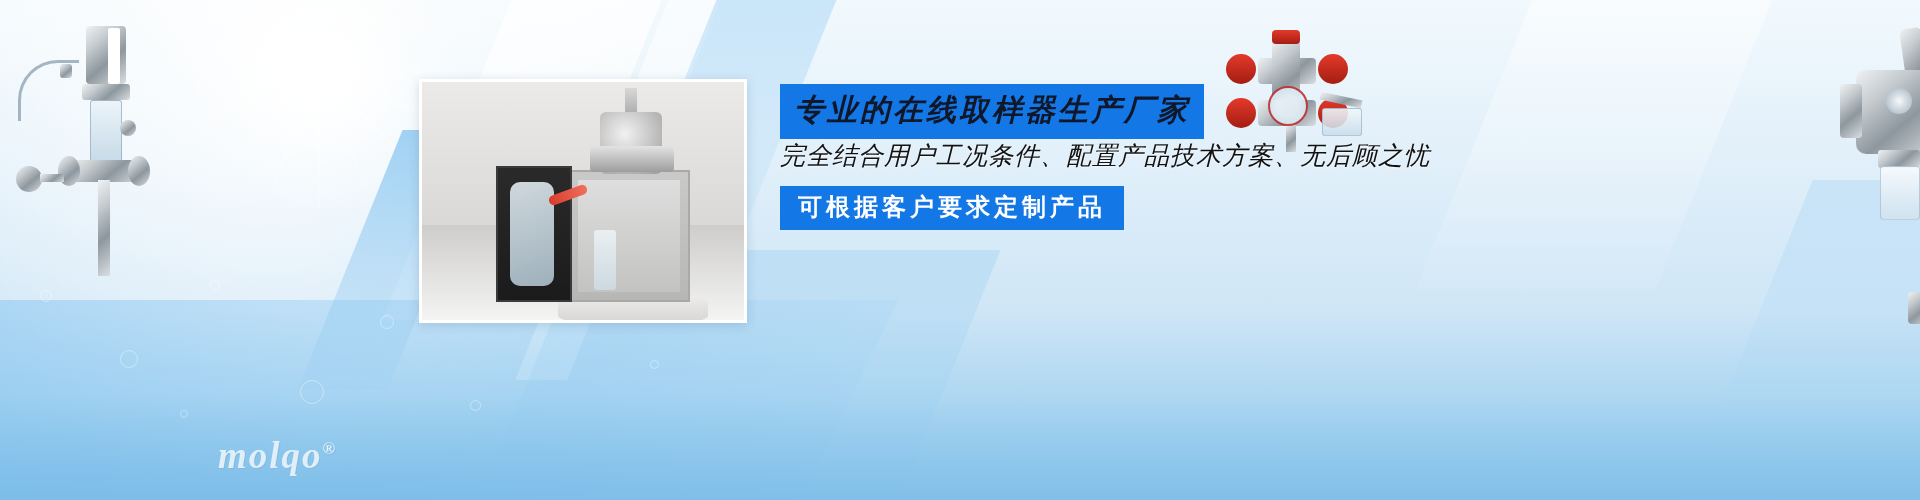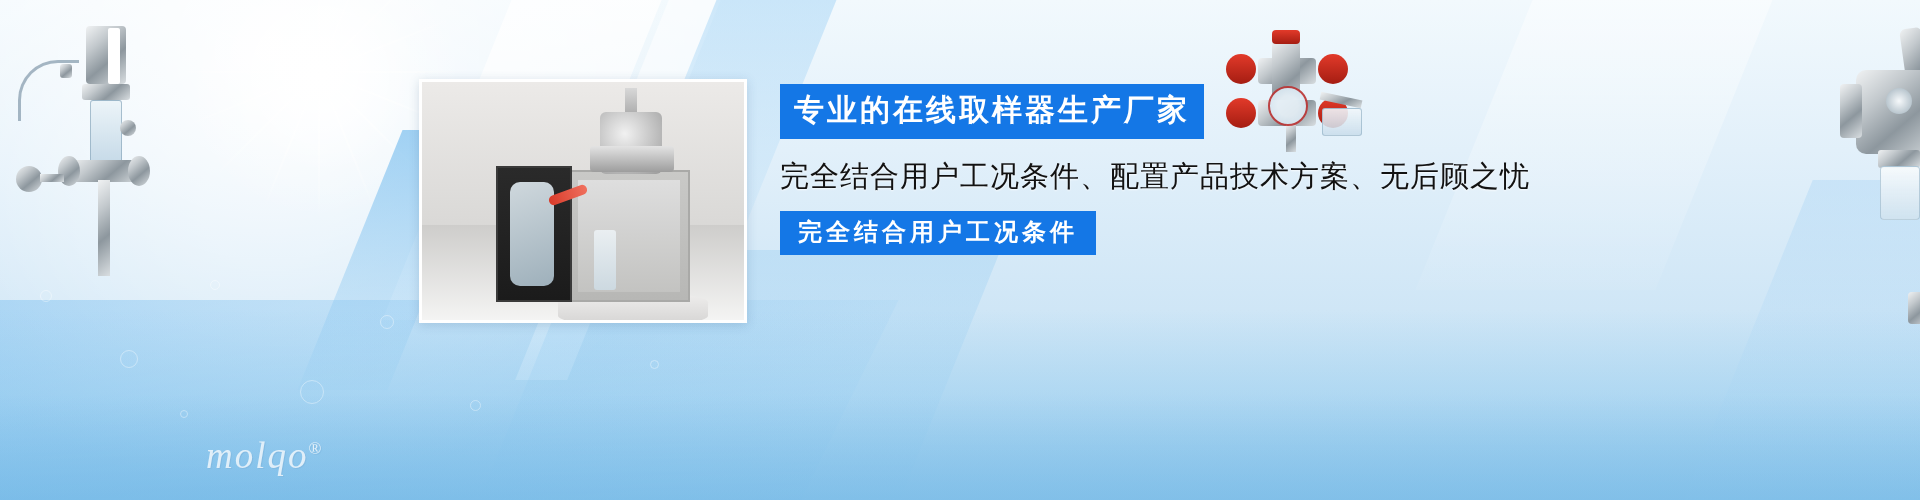--- a/index.html
+++ b/index.html
@@ -79,46 +79,48 @@
     font-family:"Liberation Serif", serif;
     font-size:35px;font-weight:bold;color:#1a1a1a;letter-spacing:5px;
     white-space:nowrap;line-height:1.25;
     text-shadow:0 1px 2px rgba(255,255,255,.75);
   }
   .tagbar{
     display:inline-block;margin-top:12px;background:#1477e6;
     padding:6px 14px 8px 14px;
   }
   .tagbar span{
-    font-size:30px;font-weight:bold;color:#ffffff;letter-spacing:3px;white-space:nowrap;
+    font-size:30px;font-weight:bold;color:#0f172a;letter-spacing:3px;white-space:nowrap;
     font-family:"DejaVu Sans","Liberation Sans",sans-serif;
+    font-style:italic;
   }
   .subline{
-    margin-top:18px;font-size:29px;color:#121212;letter-spacing:1px;white-space:nowrap;
+    margin-top:0;font-size:25px;color:#121212;letter-spacing:1px;white-space:nowrap;
     text-shadow:0 1px 2px rgba(255,255,255,.8);
     font-family:"DejaVu Sans","Liberation Sans",sans-serif;
+    font-style:italic;
   }
   .tagbar2{
     display:inline-block;margin-top:14px;background:#1477e6;padding:5px 18px 7px 18px;
   }
   .tagbar2 span{
     font-size:24px;font-weight:bold;color:#ffffff;letter-spacing:4px;white-space:nowrap;
     font-family:"DejaVu Sans","Liberation Sans",sans-serif;
   }
   .enpara{
     margin-top:14px;width:600px;
     font-family:"Liberation Serif", serif;
     font-size:10px;line-height:1.55;letter-spacing:.3px;
     color:#4b5560;
   }
   
   .watermark{
-    position:absolute;left:206px;top:455px;
+    position:absolute;left:218px;top:455px;
     font-family:"Liberation Serif", serif;
-    font-size:37px;font-weight:normal;font-style:italic;
+    font-size:37px;font-weight:bold;font-style:italic;
     color:rgba(255,255,255,.75);letter-spacing:2px;
     text-shadow:1px 1px 0 rgba(130,185,225,.9);
     transform:translateY(-50%);
   }
   .watermark sup{font-size:17px;vertical-align:super;font-style:normal;}
 </style>
 </head>
 <body>
 
 <div class="banner">
@@ -236,21 +238,21 @@
   <div class="textblock">
 
 
     <div class="tagbar">
       <span>专业的在线取样器生产厂家</span>
     </div>
 
     <div class="subline">完全结合用户工况条件、配置产品技术方案、无后顾之忧</div>
 
     <div class="tagbar2">
-      <span>完全结合用户工况条件</span>
+      <span>可根据客户要求定制产品</span>
     </div>
 
   </div>
 
   <div class="watermark">
     <span>molqo</span><sup>®</sup>
   </div>
 
 </div>
 

